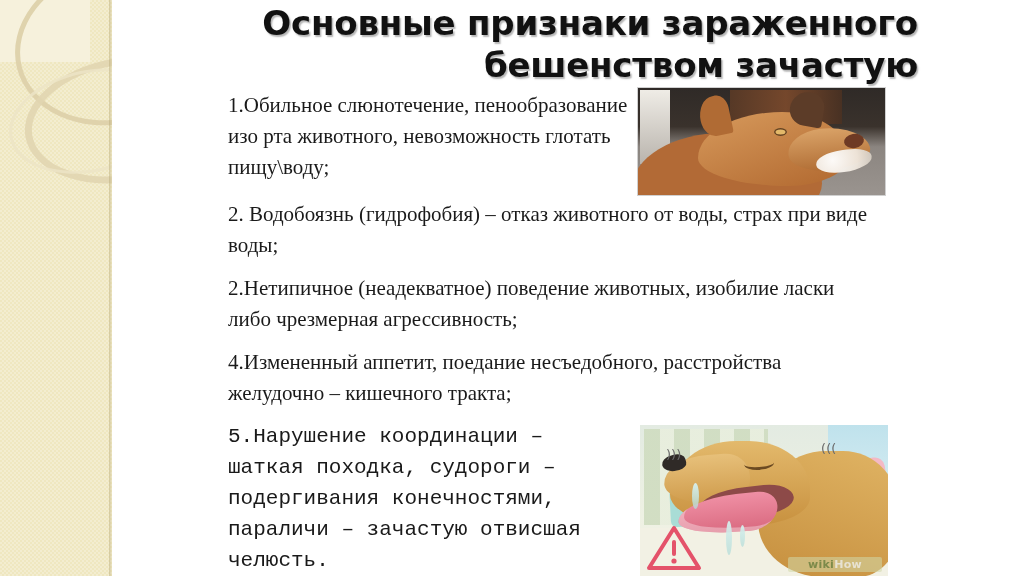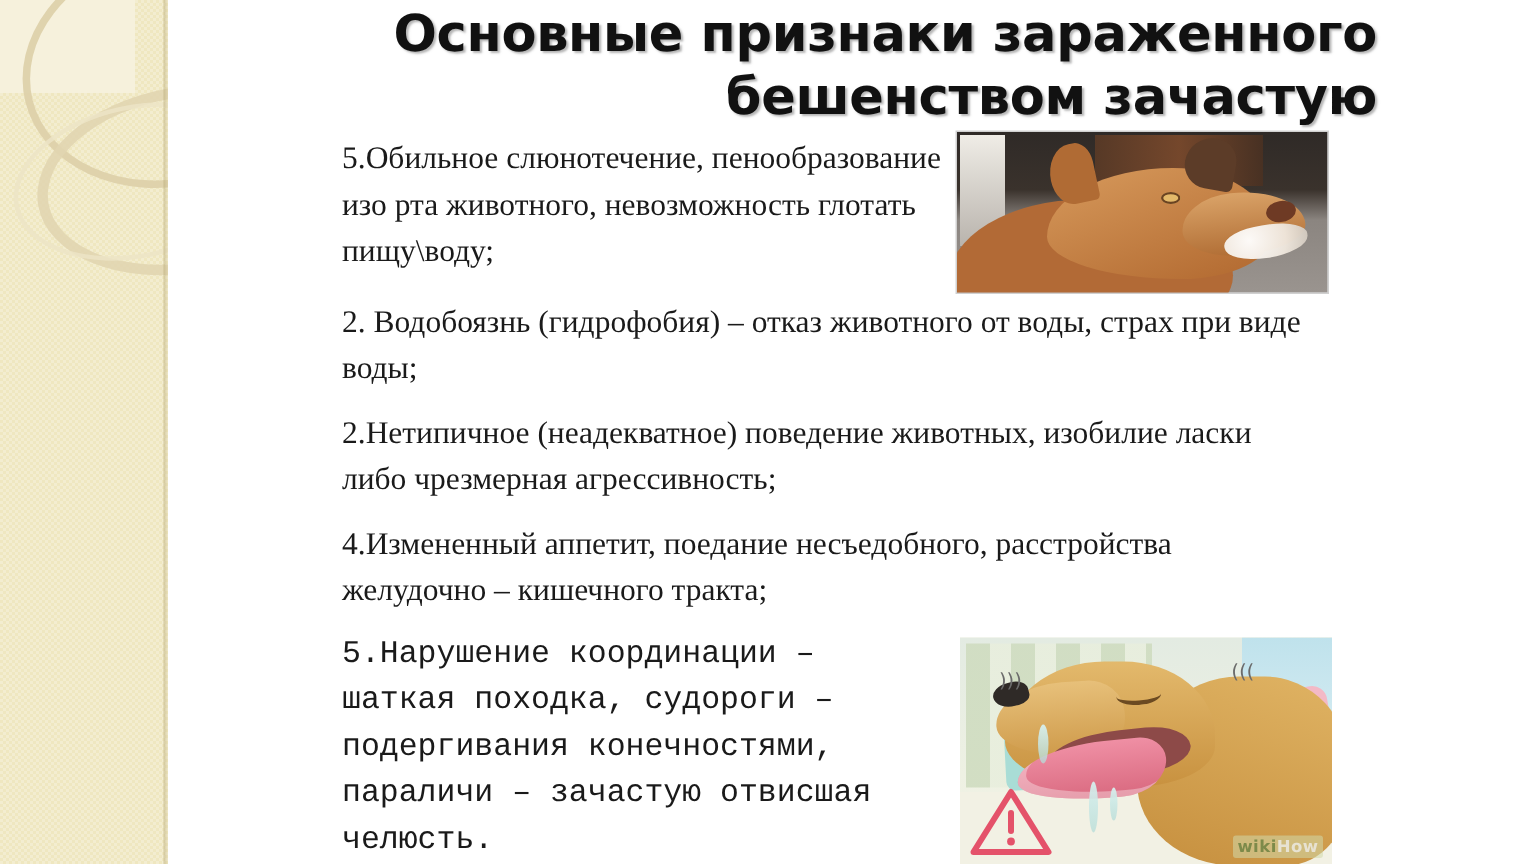--- a/index.html
+++ b/index.html
@@ -335,21 +335,21 @@
   .il-motion-r { right: 52px; top: 16px; transform: scaleX(-1); }
   .il-watermark {
     position: absolute;
     right: 6px; bottom: 4px;
     font-family: "DejaVu Sans", "Liberation Sans", sans-serif;
     font-size: 11px;
     font-weight: bold;
     letter-spacing: .3px;
     color: #7d8a4a;
     background: rgba(210,216,170,.55);
-    padding: 1px 3px;
+    padding: 1px 20px;
     border-radius: 2px;
   }
   .il-watermark b { color: #e7e2d2; }
 </style>
 </head>
 <body>
 
 <div class="slide">
 
   <div class="side-band">
@@ -360,21 +360,21 @@
     <div class="ring ring-c"></div>
     <div class="side-band-edge"></div>
   </div>
 
   <div class="title">
     <span>Основные признаки зараженного</span>
     <span>бешенством зачастую</span>
   </div>
 
   <div class="body-list">
-    <p class="item item-l1 narrow">5.Обильное слюнотечение, пенообразование изо рта животного, невозможность глотать пищу\воду;</p>
+    <p class="item item-l1 narrow">1.Обильное слюнотечение, пенообразование изо рта животного, невозможность глотать пищу\воду;</p>
     <p class="item wide">2. Водобоязнь (гидрофобия) – отказ животного от воды, страх при виде воды;</p>
     <p class="item wide">2.Нетипичное (неадекватное) поведение животных, изобилие ласки либо чрезмерная агрессивность;</p>
     <p class="item wide">4.Измененный аппетит, поедание несъедобного, расстройства желудочно – кишечного тракта;</p>
     <p class="item item-l5">5.Нарушение координации – шаткая походка, судороги – подергивания конечностями, параличи – зачастую отвисшая челюсть.</p>
   </div>
 
   <div class="pic pic-photo">
     <div class="ph-bg"></div>
     <div class="ph-blurblock"></div>
     <div class="ph-leftpost"></div>

